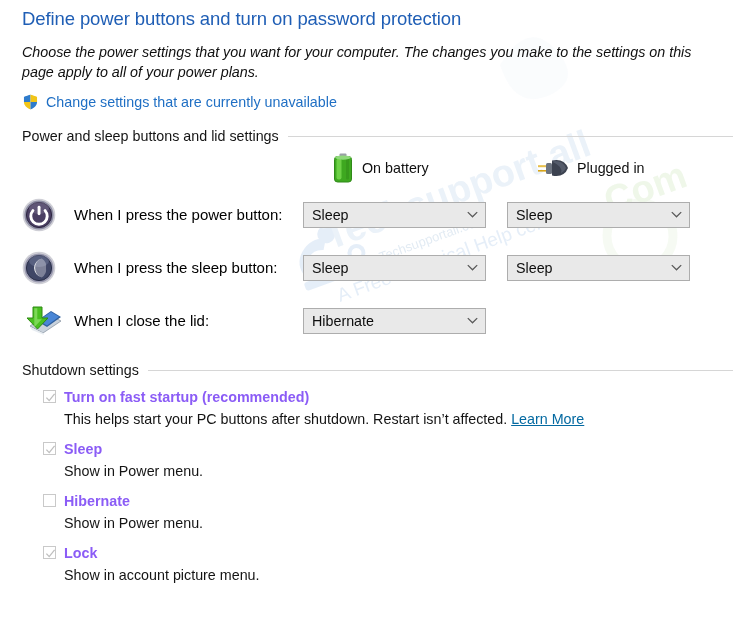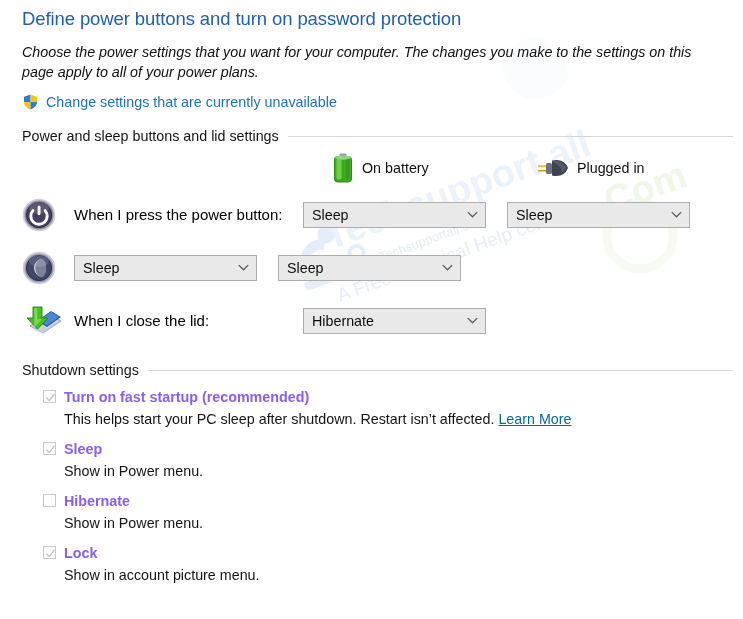--- a/index.html
+++ b/index.html
@@ -328,20 +328,21 @@
       <svg class="row-icon" viewBox="0 0 34 34">
         <circle cx="17" cy="17" r="16.3" fill="#cfcfd6"></circle>
         <circle cx="17" cy="17" r="14.6" fill="#9a9ab0"></circle>
         <circle cx="17" cy="17" r="12.6" fill="#3f4666"></circle>
         <circle cx="17" cy="17" r="12.6" fill="none" stroke="#2b3049" stroke-width="1"></circle>
         <ellipse cx="17" cy="10" rx="10" ry="6" fill="#7f87a8" opacity="0.4"></ellipse>
         <path d="M19.8 7.6 a10 10 0 0 0 0 18.8 a9.6 9.6 0 0 1 0 -18.8 z" fill="#ffffff"></path>
         <path d="M19.8 7.6 a10 10 0 0 0 0 18.8 a9.4 9.4 0 0 0 4.2 -9.4 a9.4 9.4 0 0 0 -4.2 -9.4 z" fill="#f2f2f6" opacity="0.35"></path>
       </svg>
     </div>
+    <span class="row-label">When I press the sleep button:</span>
     <div class="dropdown battery-col">
       <span class="dropdown-value">Sleep</span>
       <svg class="chev" viewBox="0 0 11 7">
           <path d="M0.8 1 L5.5 5.6 L10.2 1" fill="none" stroke="#5a5a5a" stroke-width="1.3"></path>
         </svg>
     </div>
     <div class="dropdown plugged-col">
       <span class="dropdown-value">Sleep</span>
       <svg class="chev" viewBox="0 0 11 7">
           <path d="M0.8 1 L5.5 5.6 L10.2 1" fill="none" stroke="#5a5a5a" stroke-width="1.3"></path>
@@ -380,21 +381,21 @@
 
   <div class="check-item">
     <div class="check-line">
       <span class="checkbox">
         <svg class="tick" viewBox="0 0 11 11">
             <path d="M1.4 5.6 L4.2 8.6 L9.6 1.8" fill="none" stroke="#bfbfbf" stroke-width="1.3"></path>
           </svg>
       </span>
       <span class="check-label">Turn on fast startup (recommended)</span>
     </div>
-    <div class="check-desc"><span>This helps start your PC sleep after shutdown. Restart isn’t affected. </span><a class="learn-link" href="#">Learn More</a></div>
+    <div class="check-desc"><span>This helps start your PC buttons after shutdown. Restart isn’t affected. </span><a class="learn-link" href="#">Learn More</a></div>
   </div>
 
   <div class="check-item">
     <div class="check-line">
       <span class="checkbox">
         <svg class="tick" viewBox="0 0 11 11">
             <path d="M1.4 5.6 L4.2 8.6 L9.6 1.8" fill="none" stroke="#bfbfbf" stroke-width="1.3"></path>
           </svg>
       </span>
       <span class="check-label">Sleep</span>

